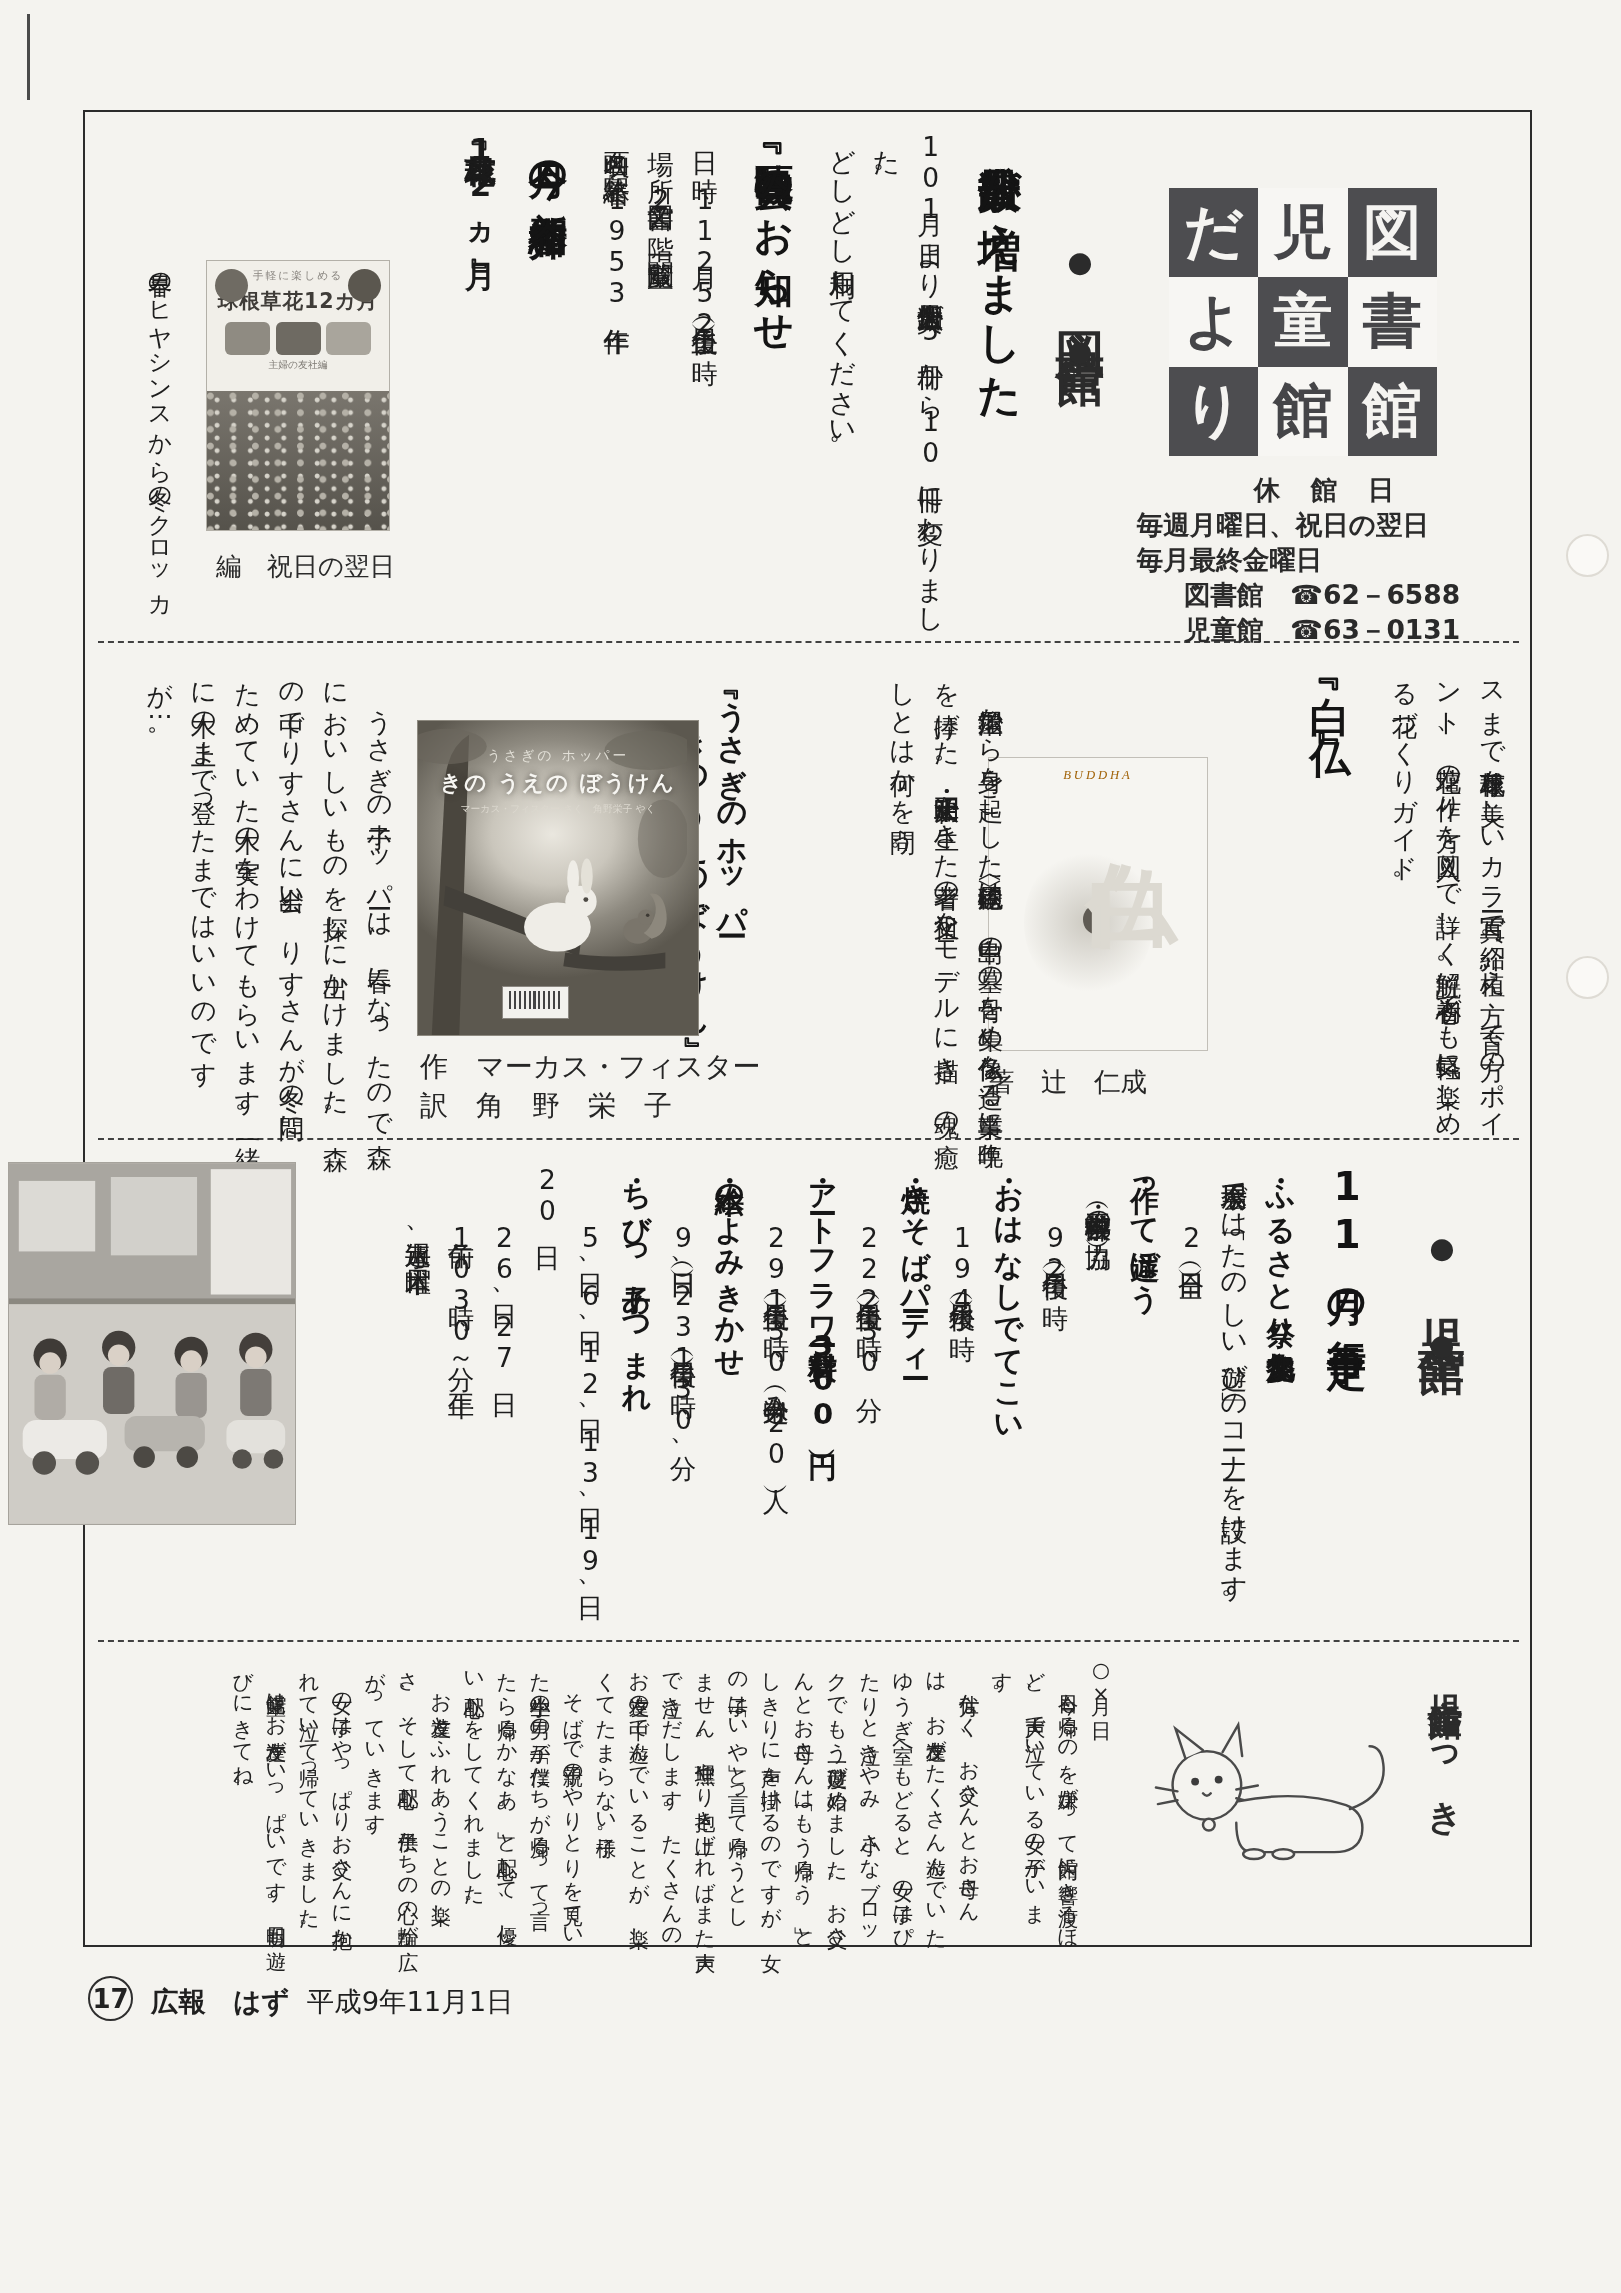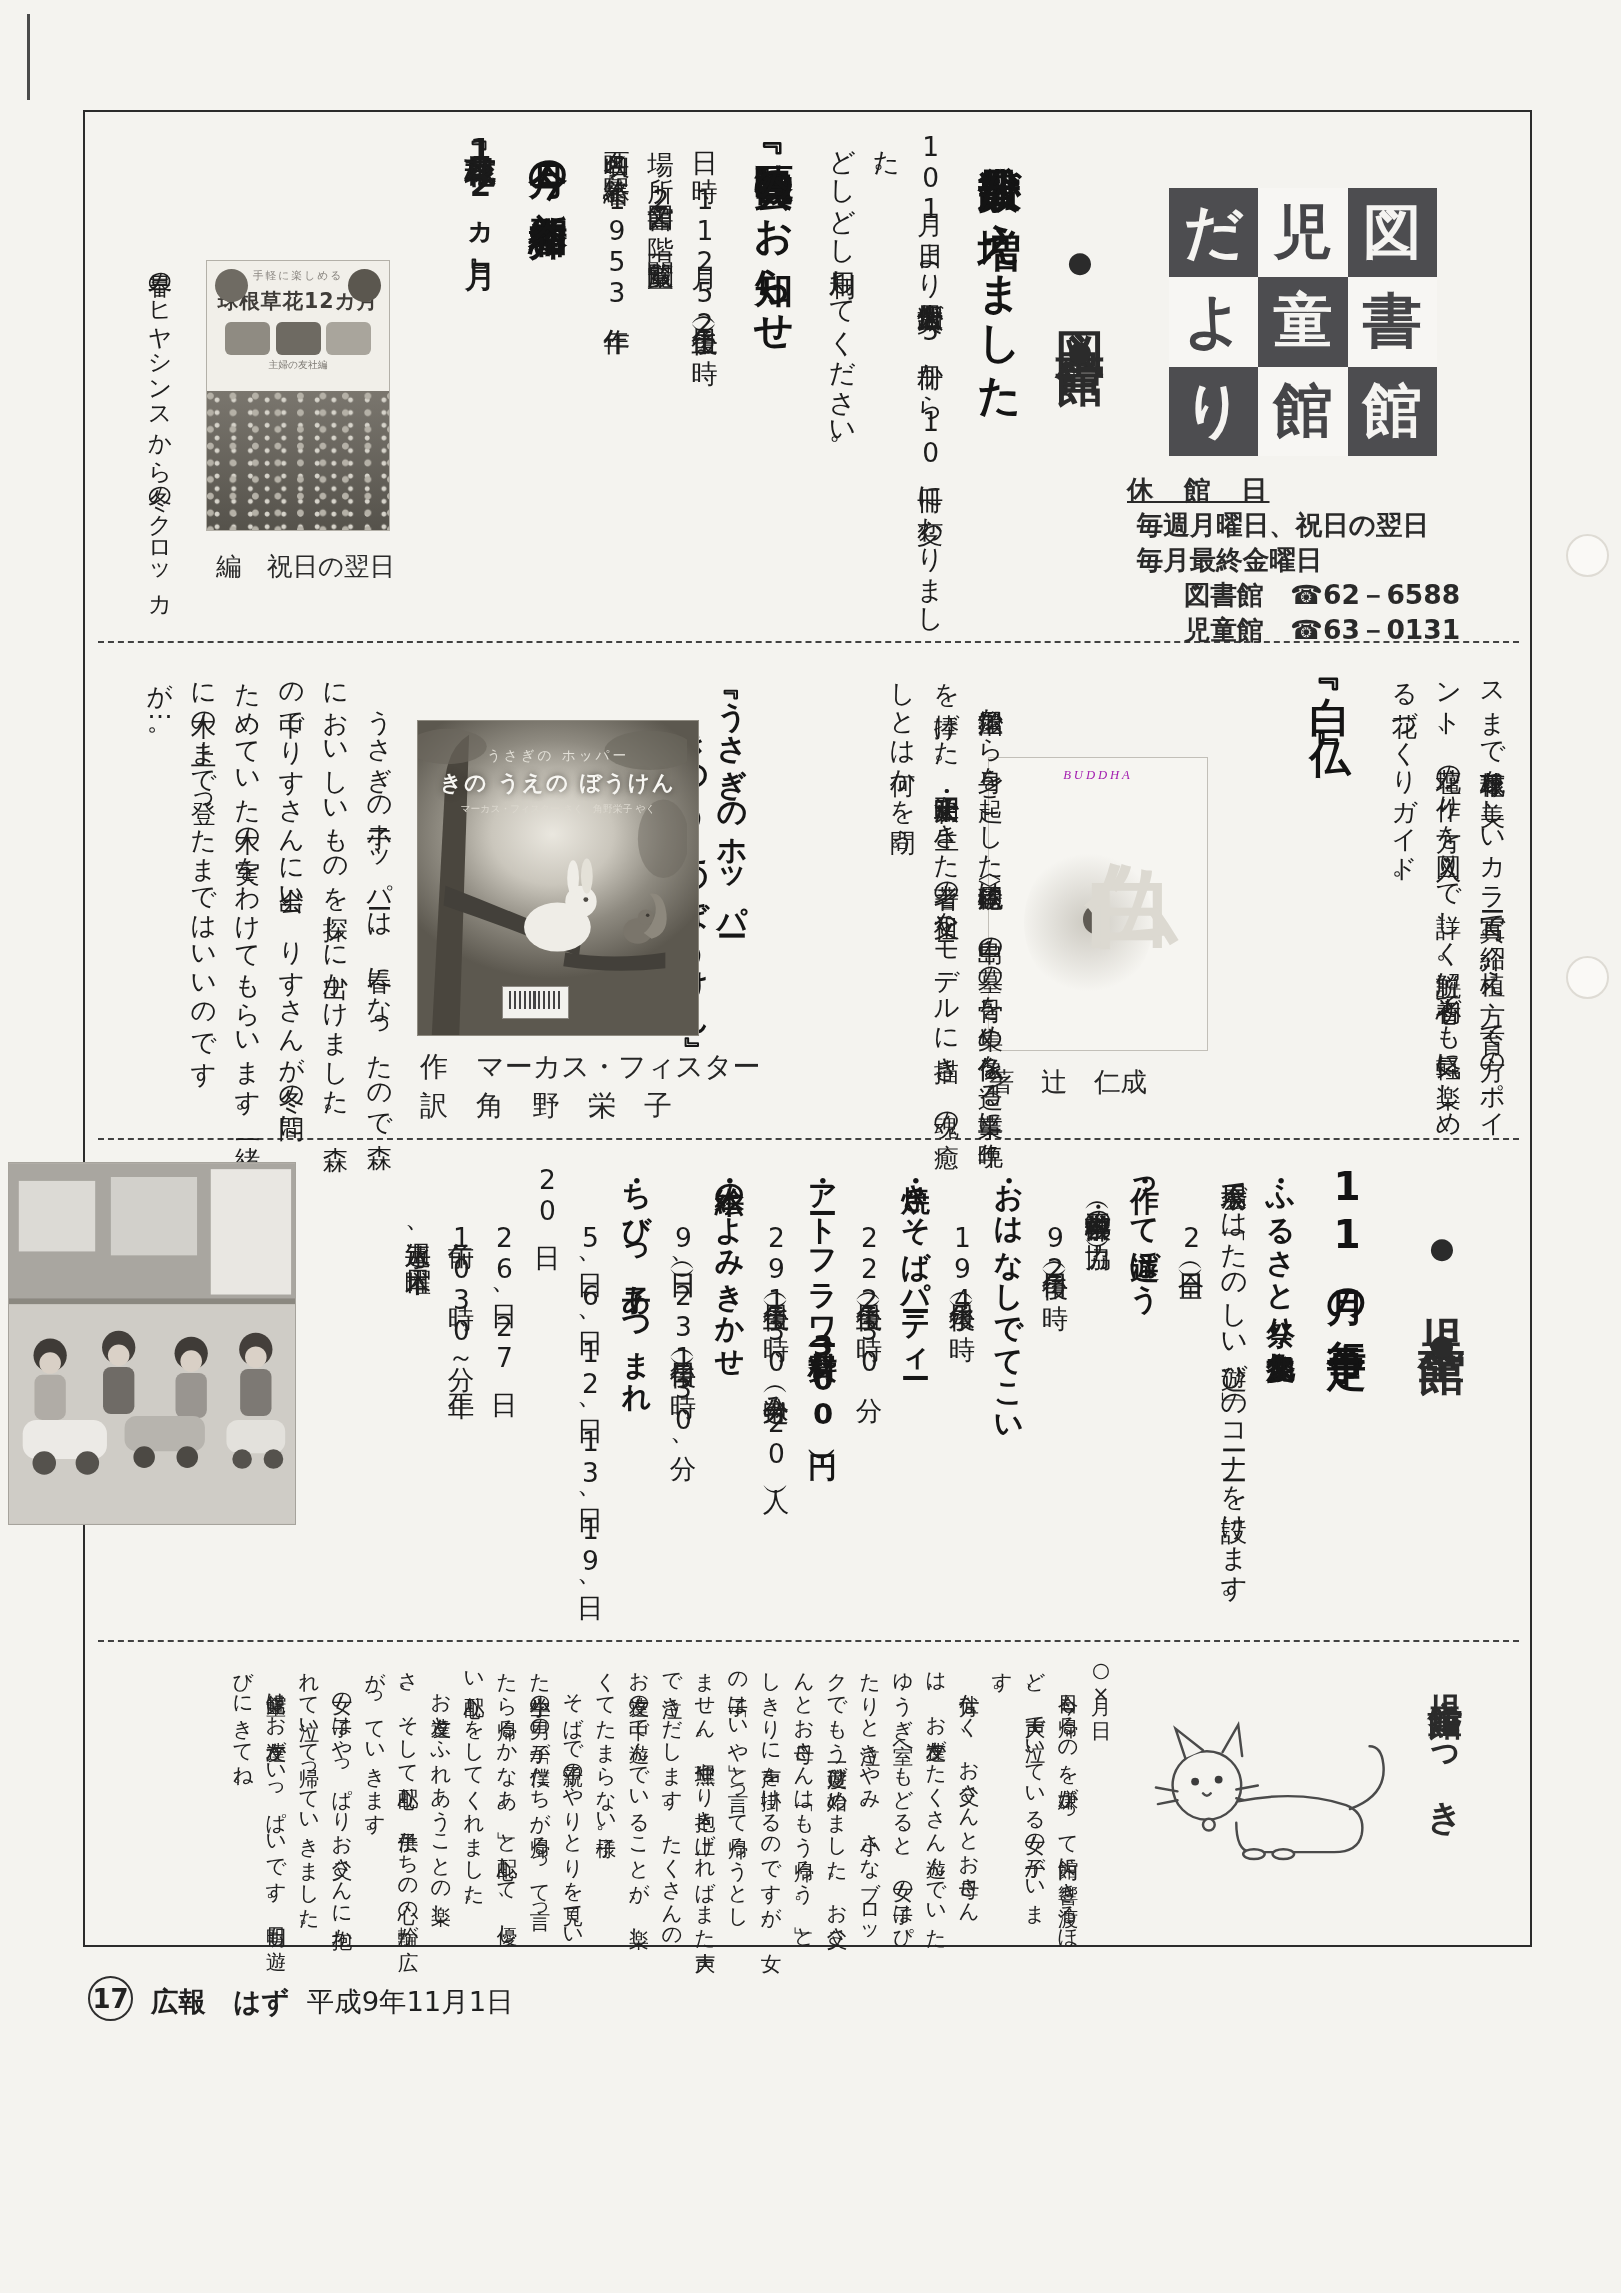--- a/index.html
+++ b/index.html
@@ -22,21 +22,21 @@
   
   .mast{position:absolute;left:1169px;top:188px;width:268px;height:268px;
         display:grid;grid-template-columns:repeat(3,1fr);grid-template-rows:repeat(3,1fr);}
   .mast .cell{display:flex;align-items:center;justify-content:center;
         font-size:59px;font-weight:700;}
   .mast .cell:nth-child(odd){background:#4d4d50;color:#f5f4f1;}
   .mast .cell:nth-child(even){background:#f7f6f3;color:#454548;}
   
   .closed{position:absolute;left:1127px;top:472px;width:396px;font-size:26.5px;
           font-weight:600;color:#2a2a2a;line-height:35px;}
-  .closed .t{text-align:left;letter-spacing:2px;text-decoration:underline;}
+  .closed .t{text-align:center;letter-spacing:2px;}
   .closed .l{padding-left:9.8px;}
   .closed .tel{padding-left:57px;}
   
   .v-heading{position:absolute;font-weight:700;color:#2b2b2b;}
   .v-heading .dot{font-size:29px;}
   .lib-heading{left:1047px;top:245px;height:323px;font-size:49px;letter-spacing:13.7px;}
   .kids-heading{left:1411px;top:1231px;height:402px;font-size:47px;letter-spacing:15.7px;}
   .diary-heading{left:1421px;top:1666px;height:265px;font-size:35px;letter-spacing:5.9px;font-weight:700;}
   
   .s1-flow{left:412px;top:131px;width:635px;height:504px;font-size:26.5px;line-height:44px;color:#1d1d1d;}
@@ -68,21 +68,21 @@
   .s2-flowB{left:776px;top:665px;width:237px;height:469px;font-size:25.5px;line-height:44px;color:#1d1d1d;}
   .s2-flowC{left:106px;top:665px;width:296px;height:469px;font-size:25.5px;line-height:44px;color:#1d1d1d;}
   .indent1{text-indent:1em;}
   .h-book2{font-size:41px;font-weight:700;line-height:1.25;margin:0 27.4px;color:#141414;}
   .book3-title{position:absolute;left:674px;top:680px;height:461px;font-size:30px;font-weight:700;
       line-height:39px;color:#161616;}
   .book3-title .l2{padding-top:30px;}
   
   .book2-cover{position:absolute;left:988px;top:757px;width:220px;height:294px;
       background:#f6f5f1;border:1px solid #c2bfb8;box-sizing:border-box;overflow:hidden;}
-  .b2-en{text-align:center;font-size:12.7px;letter-spacing:2.9px;color:#a21caf;margin-top:9.8px;
+  .b2-en{text-align:center;font-size:12.7px;letter-spacing:2.9px;color:#a16207;margin-top:9.8px;
       font-family:"Liberation Serif","DejaVu Serif",serif;font-style:italic;}
   .b2-ghost{position:absolute;right:27.4px;top:33px;font-size:90px;font-weight:700;color:#dcd9d1;line-height:1.05;}
   .b2-blob{position:absolute;left:35px;top:90px;width:129px;height:149px;border-radius:50%;
       background:radial-gradient(circle,#ccc9c1 0%,rgba(204,201,193,0) 70%);}
   .b2-spot{position:absolute;left:94px;top:147px;width:25.5px;height:29px;border-radius:50%;background:#5f5b54;}
   .b2-author{position:absolute;left:15.7px;bottom:13.7px;font-size:23.5px;font-weight:700;color:#3c3a36;}
   .book2-credit{position:absolute;left:988px;top:1064px;font-size:26.5px;color:#262626;}
   
   .book3-cover{position:absolute;left:417px;top:720px;width:282px;height:316px;overflow:hidden;
       background:radial-gradient(ellipse 62% 46% at 48% 36%, #eae7df 0%, #cac6bc 35%, #8e8a80 65%, #5c584f 100%) #5c584f;

